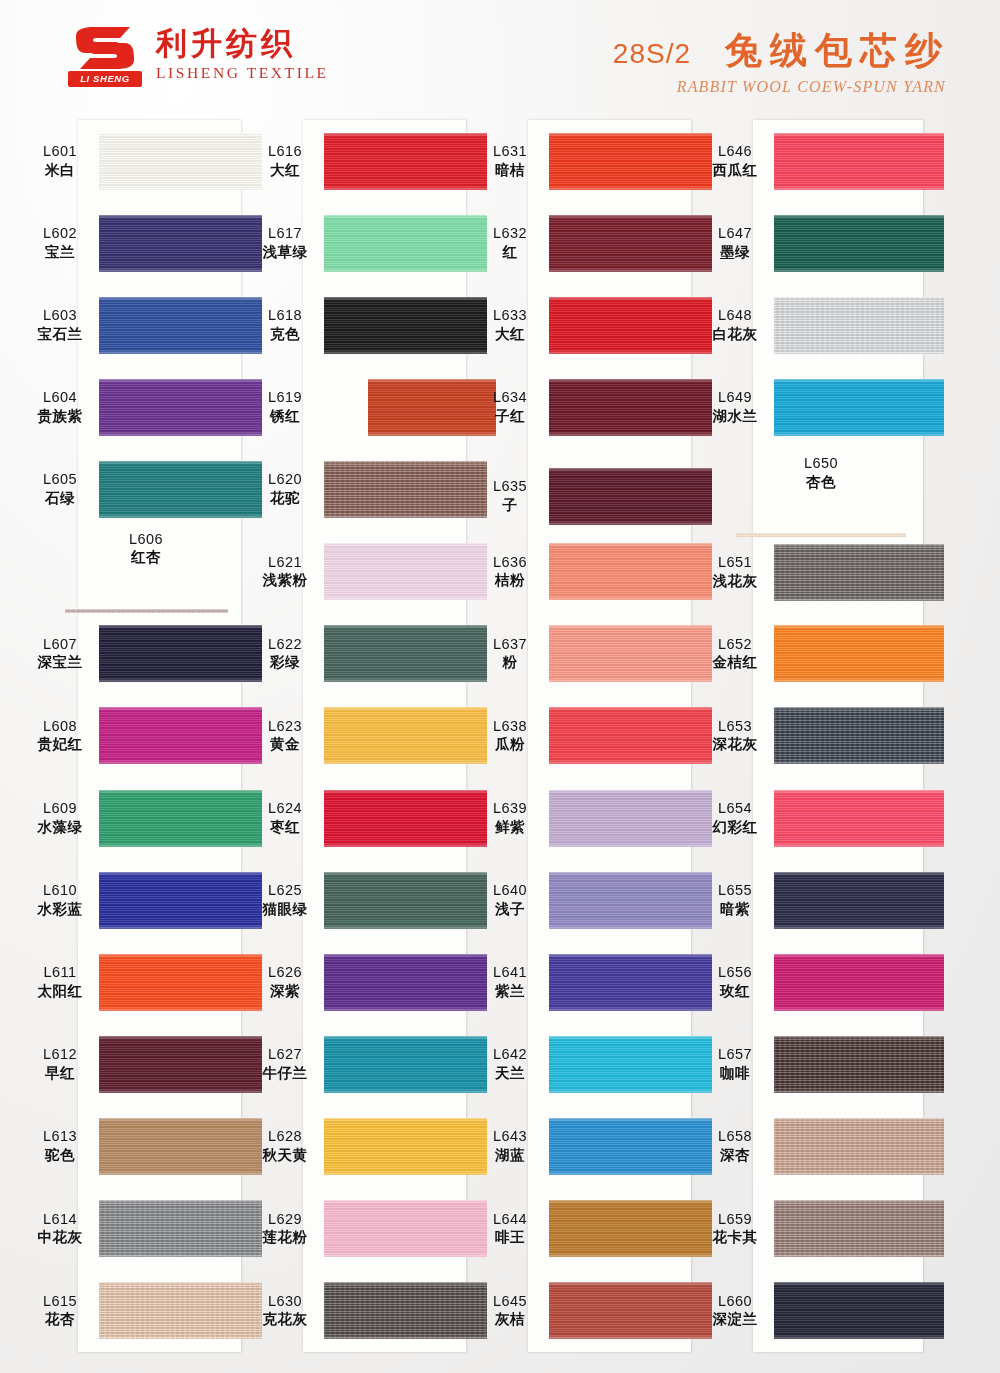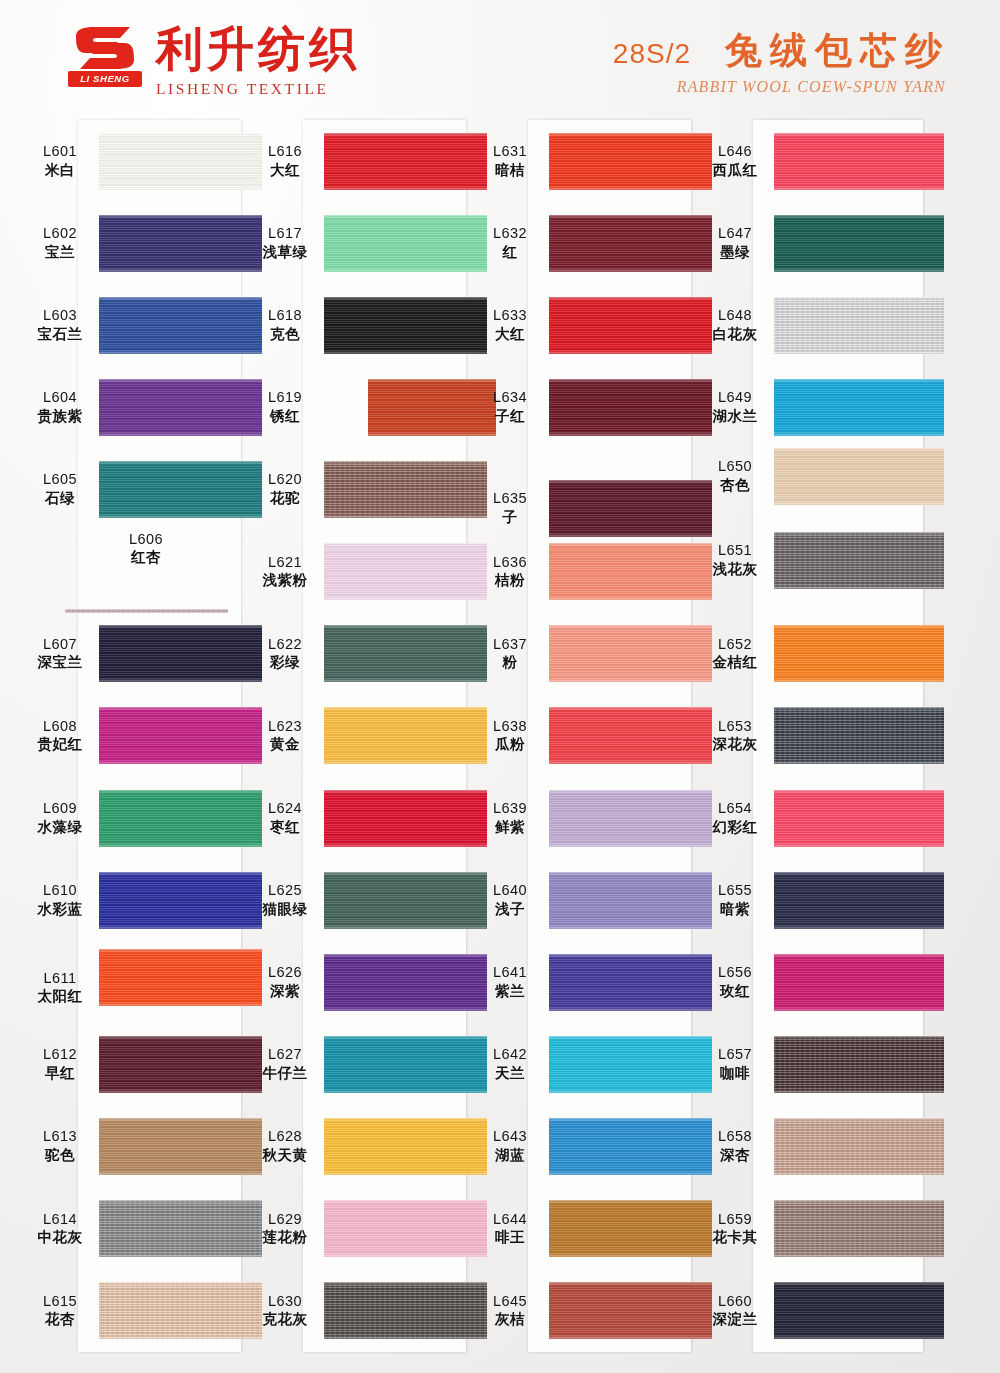--- a/index.html
+++ b/index.html
@@ -30,22 +30,22 @@
   }
   .logo-badge{
     position:absolute;left:0;top:45px;width:74px;height:16px;
     background:#e1251b;border-radius:2px;
     color:#fff;font-size:9.5px;font-weight:bold;font-style:italic;
     letter-spacing:.6px;text-align:center;line-height:16px;
     font-family:"Liberation Sans",sans-serif;
   }
   .logo-text{padding-top:2px;}
   .logo-cn{
-    font-size:47px;font-weight:bold;color:#d8231c;letter-spacing:4px;
-    font-family:Liberation Mono, monospace;line-height:1.05;
+    font-size:31px;font-weight:bold;color:#d8231c;letter-spacing:4px;
+    font-family:Liberation Sans, sans-serif;line-height:1.05;
   }
   .logo-en{
     font-size:15.5px;color:#c9322a;letter-spacing:2.6px;margin-top:3px;
     font-family:"Liberation Serif","DejaVu Serif",serif;
   }
 
   .title-wrap{
     position:absolute;right:50px;top:26px;text-align:right;
   }
   .title-row{display:flex;align-items:baseline;justify-content:flex-end;gap:16px;}
@@ -289,21 +289,21 @@
               <div class="code">L610</div>
               <div class="name">水彩蓝</div>
             </div>
             <div class="swatch">
               <div class="fill" style="background: rgb(42, 47, 158);"></div>
               <div class="threads"></div>
               <div class="fuzz-top"></div>
               <div class="fuzz-bot"></div>
             </div>
           </div>
-          <div class="row" style="top: 812px; height: 82.1333px; align-items: flex-end;">
+          <div class="row" style="top: 829px; height: 82.1333px;">
             <div class="label">
               <div class="code">L611</div>
               <div class="name">太阳红</div>
             </div>
             <div class="swatch">
               <div class="fill" style="background: rgb(250, 76, 30);"></div>
               <div class="threads"></div>
               <div class="fuzz-top"></div>
               <div class="fuzz-bot"></div>
             </div>
@@ -587,21 +587,21 @@
               <div class="code">L634</div>
               <div class="name">子红</div>
             </div>
             <div class="swatch">
               <div class="fill" style="background: rgb(110, 26, 40);"></div>
               <div class="threads"></div>
               <div class="fuzz-top"></div>
               <div class="fuzz-bot"></div>
             </div>
           </div>
-          <div class="row" style="top: 355px; height: 82.1333px;">
+          <div class="row" style="top: 343px; height: 82.1333px;">
             <div class="label">
               <div class="code">L635</div>
               <div class="name">子</div>
             </div>
             <div class="swatch">
               <div class="fill" style="background: rgb(94, 27, 44);"></div>
               <div class="threads"></div>
               <div class="fuzz-top"></div>
               <div class="fuzz-bot"></div>
             </div>
@@ -772,33 +772,33 @@
               <div class="code">L649</div>
               <div class="name">湖水兰</div>
             </div>
             <div class="swatch">
               <div class="fill" style="background: rgb(23, 168, 216);"></div>
               <div class="threads"></div>
               <div class="fuzz-top"></div>
               <div class="fuzz-bot"></div>
             </div>
           </div>
-          <div class="row" style="top: 323px; height: 82.1333px;">
+          <div class="row" style="top: 343px; height: 82.1333px; flex-direction: column;">
             <div class="label">
               <div class="code">L650</div>
               <div class="name">杏色</div>
             </div>
             <div class="swatch">
               <div class="fill" style="background: rgb(234, 208, 180);"></div>
               <div class="threads"></div>
               <div class="fuzz-top"></div>
               <div class="fuzz-bot"></div>
             </div>
           </div>
-          <div class="row" style="top: 407px; height: 82.1333px;">
+          <div class="row" style="top: 419px; height: 82.1333px;">
             <div class="label">
               <div class="code">L651</div>
               <div class="name">浅花灰</div>
             </div>
             <div class="swatch melange">
               <div class="fill" style="background: rgb(110, 104, 102);"></div>
               <div class="threads"></div>
               <div class="fuzz-top"></div>
               <div class="fuzz-bot"></div>
             </div>

